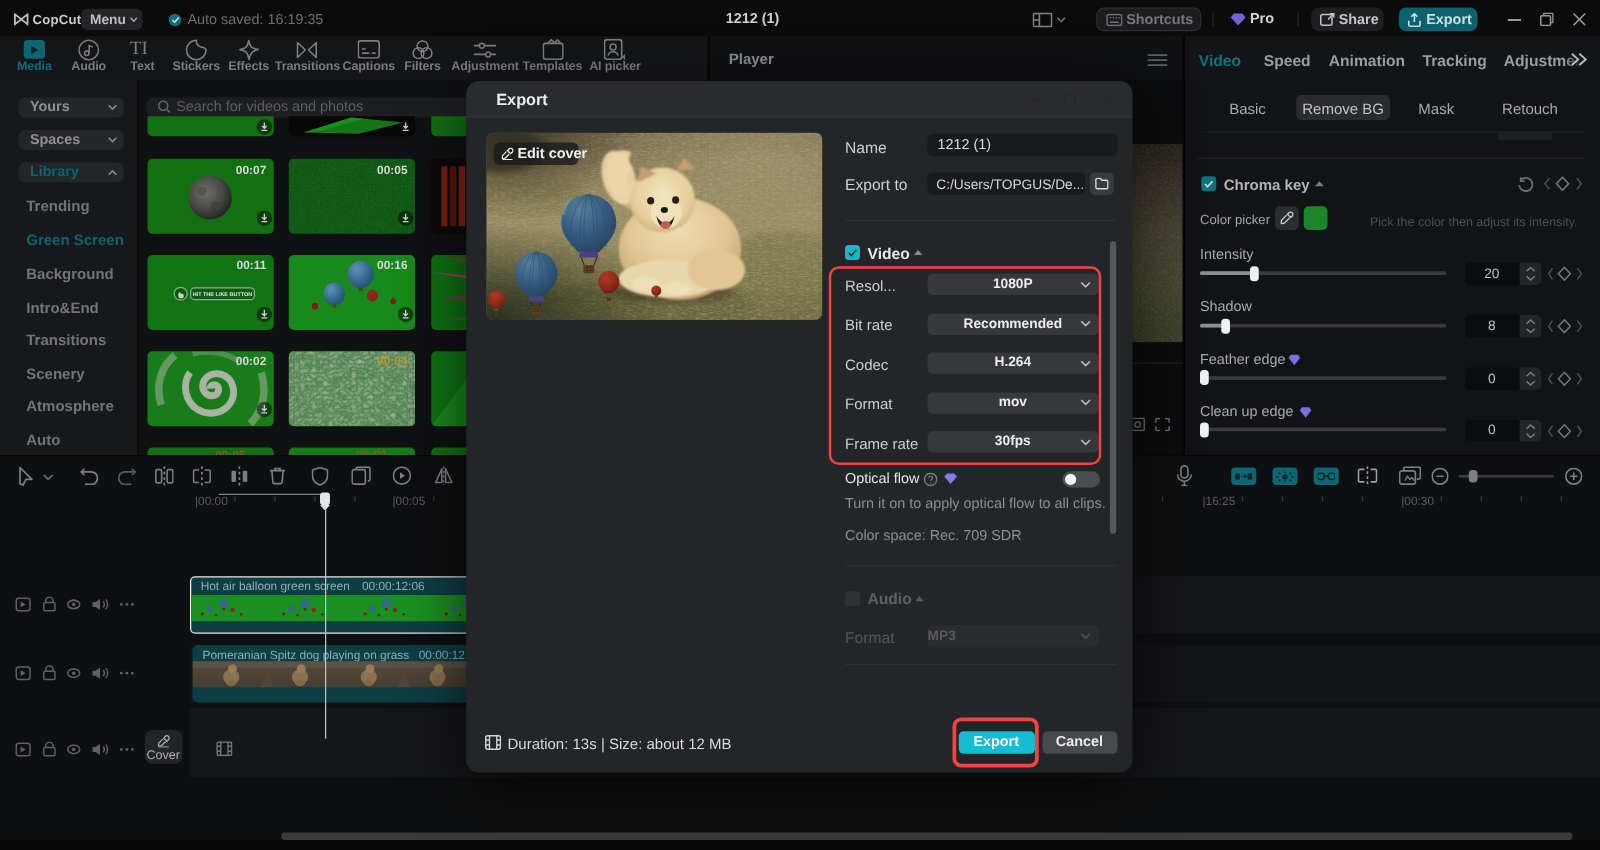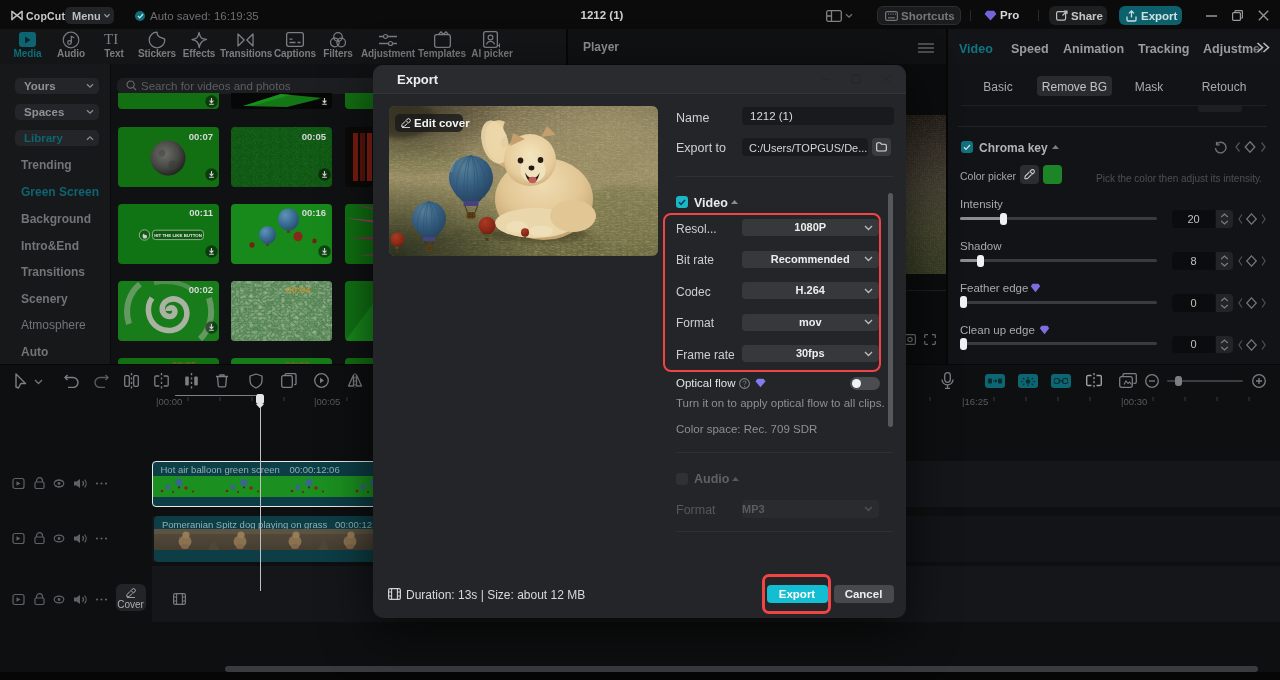--- a/index.html
+++ b/index.html
@@ -156,21 +156,21 @@
 <div class="a" style="left:24px;top:132px;font-size:11.5px;font-weight:700;color:#0c6571">Library</div>
 <svg class="a" style="left:86px;top:135px" width="8" height="6" viewBox="0 0 8 6">
       <path d="M1 4.8l3-3 3 3" stroke="#8b8c8f" stroke-width="1.3" fill="none"></path>
     </svg>
 <div class="a" style="left:21px;top:158px;font-size:12px;font-weight:700;color:#737478">Trending</div>
 <div class="a" style="left:21px;top:185px;font-size:12px;font-weight:700;color:#0c6571">Green Screen</div>
 <div class="a" style="left:21px;top:212px;font-size:12px;font-weight:700;color:#737478">Background</div>
 <div class="a" style="left:21px;top:238.5px;font-size:12px;font-weight:700;color:#737478">Intro&amp;End</div>
 <div class="a" style="left:21px;top:265px;font-size:12px;font-weight:700;color:#737478">Transitions</div>
 <div class="a" style="left:21px;top:291.5px;font-size:12px;font-weight:700;color:#737478">Scenery</div>
-<div class="a" style="left:21px;top:318px;font-size:12px;font-weight:400;color:#737478">Atmosphere</div>
+<div class="a" style="left:21px;top:318px;font-size:12px;font-weight:700;color:#737478">Atmosphere</div>
 <div class="a" style="left:21px;top:344.5px;font-size:12px;font-weight:700;color:#737478">Auto</div>
 <div class="a" style="left:117px;top:77.5px;width:443px;height:16px;background:#1d1e21;border-radius:6px"></div>
 <svg class="a" style="left:126px;top:80px" width="11" height="11" viewBox="0 0 11 11">
       <circle cx="4.6" cy="4.6" r="3.6" stroke="#67686b" stroke-width="1.2" fill="none"></circle>
       <path d="M7.4 7.4 10 10" stroke="#67686b" stroke-width="1.2"></path>
     </svg>
 <div class="a" style="left:141px;top:80px;font-size:11.5px;color:#5d5e62">Search for videos and photos</div>
 <div class="a" style="left:110px;top:64px;width:458px;height:301px;overflow:hidden">
 
  <div class="a" style="left:7.5px;top:29px;width:101px;height:16px;border-radius:0 0 4px 4px;background:#127013"></div>
@@ -287,21 +287,21 @@
  <div class="a" style="left:120.5px;top:293.5px;width:101px;height:8px;border-radius:4px 4px 0 0;background:#167c19"></div>
  <div class="a" style="left:234.5px;top:293.5px;width:101px;height:8px;border-radius:4px 4px 0 0;background:#127013"></div>
  <div class="a" style="left:62px;top:295px;font-size:9.5px;font-weight:700;color:#7d6212">00:05</div>
  <div class="a" style="left:175px;top:295px;font-size:9.5px;font-weight:700;color:#7d6212">00:02</div>
 
  <div class="a" style="left:48px;top:66.5px;width:55px;text-align:right;font-size:9.5px;font-weight:700;color:#d8d9db">00:07</div>
  <div class="a" style="left:161px;top:66.5px;width:55px;text-align:right;font-size:9.5px;font-weight:700;color:#d8d9db">00:05</div>
  <div class="a" style="left:48px;top:143px;width:55px;text-align:right;font-size:9.5px;font-weight:700;color:#d8d9db">00:11</div>
  <div class="a" style="left:161px;top:143px;width:55px;text-align:right;font-size:9.5px;font-weight:700;color:#d8d9db">00:16</div>
  <div class="a" style="left:48px;top:220px;width:55px;text-align:right;font-size:9.5px;font-weight:700;color:#d8d9db">00:02</div>
- <div class="a" style="left:161px;top:220px;width:55px;text-align:center;font-size:9.5px;font-weight:700;color:#c29435">00:04</div>
+ <div class="a" style="left:161px;top:220px;width:55px;text-align:right;font-size:9.5px;font-weight:700;color:#c29435">00:04</div>
 
  <svg class="a" style="left:95px;top:104px" width="13" height="13" viewBox="0 0 13 13">
         <circle cx="6.5" cy="6.5" r="6.2" fill="rgba(10,14,10,.55)"></circle>
         <path d="M6.5 3v4.4M4.6 5.7 6.5 7.6 8.4 5.7M4.2 9.3h4.6" stroke="#cfd0d2" stroke-width="1.1" fill="none"></path>
       </svg>
  <svg class="a" style="left:208px;top:104px" width="13" height="13" viewBox="0 0 13 13">
         <circle cx="6.5" cy="6.5" r="6.2" fill="rgba(10,14,10,.55)"></circle>
         <path d="M6.5 3v4.4M4.6 5.7 6.5 7.6 8.4 5.7M4.2 9.3h4.6" stroke="#cfd0d2" stroke-width="1.1" fill="none"></path>
       </svg>
  <svg class="a" style="left:95px;top:181px" width="13" height="13" viewBox="0 0 13 13">

